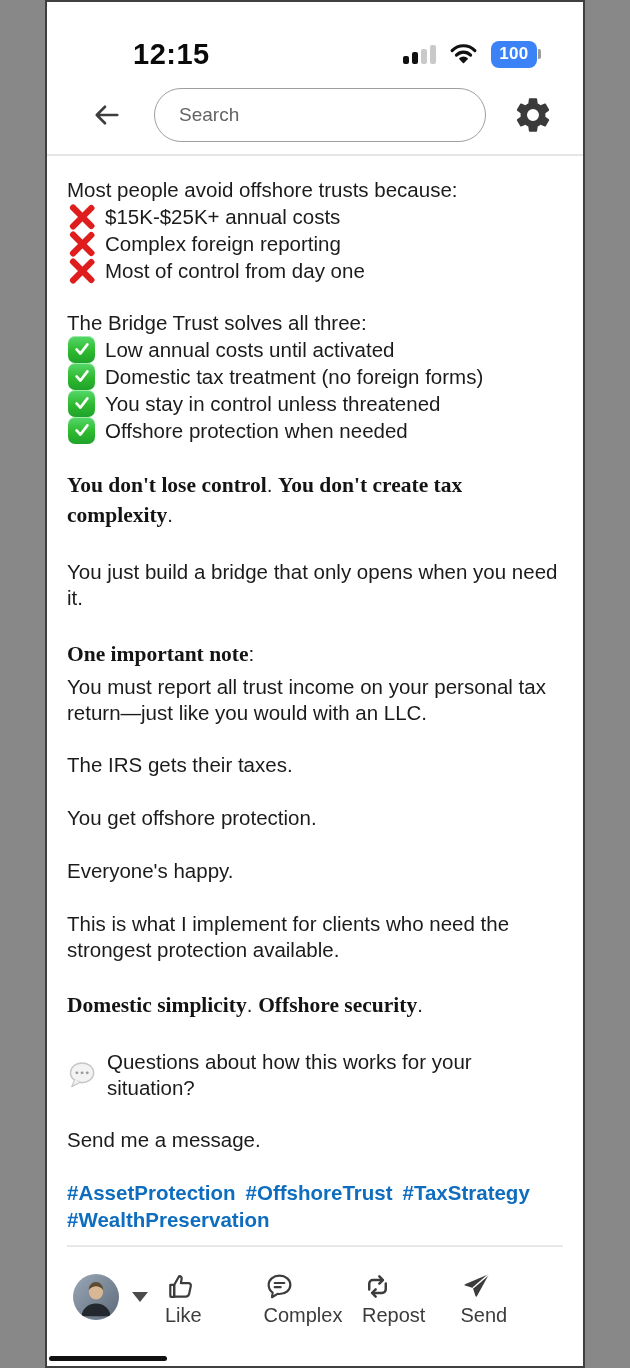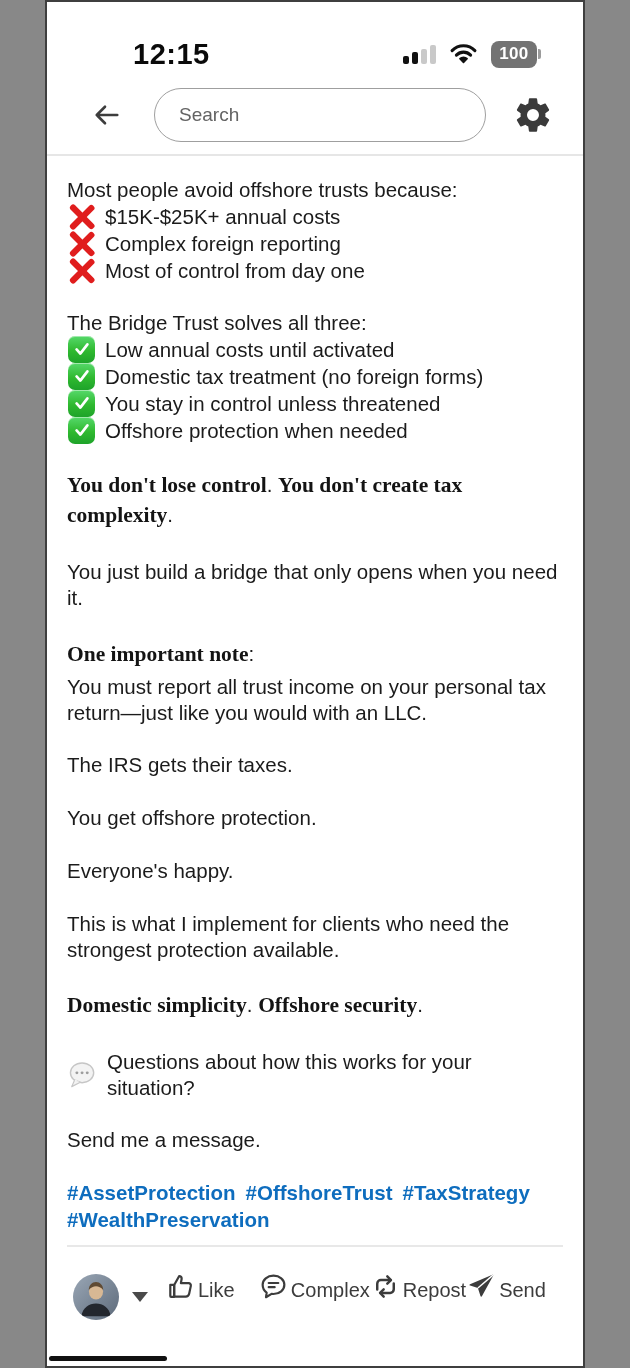--- a/index.html
+++ b/index.html
@@ -17,21 +17,21 @@
   .time { font-size:29px; font-weight:700; letter-spacing:.5px; color:#0a0a0a; }
   .status-icons { display:flex; align-items:center; gap:13px; }
   .signal { display:flex; align-items:flex-end; gap:3px; height:19px; }
   .signal .bar { width:6px; border-radius:2px; background:#c9c9c9; }
   .signal .bar:nth-child(1){ height:8px;  background:#111; }
   .signal .bar:nth-child(2){ height:12px; background:#111; }
   .signal .bar:nth-child(3){ height:15px; }
   .signal .bar:nth-child(4){ height:19px; }
   .wifi svg { display:block; }
   .battery { display:flex; align-items:center; }
-  .battery .pill { min-width:46px; height:27px; background:#737373; border-radius:8px;
+  .battery .pill { min-width:46px; height:27px; background:#3b82f6; border-radius:8px;
     color:#fff; font-size:17px; font-weight:700; display:flex; align-items:center;
     justify-content:center; padding:0 4px; letter-spacing:.3px; }
   .battery .tip { width:3px; height:10px; background:#9b9b9b; border-radius:0 2px 2px 0; margin-left:1px; }
 
   
   .searchrow { display:flex; align-items:center; padding:10px 28px 0 36px; gap:25px; height:72px; }
   .back-btn { width:46px; height:40px; display:flex; align-items:center; justify-content:center; color:#3d3d3d; flex:none; cursor:pointer; }
   .search-pill { flex:1; height:54px; border:1.5px solid #9f9f9f; border-radius:27px;
     display:flex; align-items:center; padding:0 22px; background:#fff; }
   .search-pill input { border:none; outline:none; width:100%; font-size:19px;
@@ -60,21 +60,21 @@
   .post-divider { height:1.5px; background:#e8e8e8; margin-top:12px; }
 
   
   .engagement { display:flex; align-items:flex-start; padding:11px 24px 0 26px; height:92px; }
   .me { display:flex; align-items:center; width:92px; flex:none; padding-top:3px; cursor:pointer; }
   .avatar { width:46px; height:46px; border-radius:50%; overflow:hidden;
     background:linear-gradient(135deg,#9aa7b6,#5d6a7a); flex:none; }
   .caret { width:0; height:0; border-left:8px solid transparent; border-right:8px solid transparent;
     border-top:10px solid #4a4a4a; margin-left:13px; }
   .actions { flex:1; display:flex; }
-  .action-btn { flex:1; display:flex; flex-direction:row; align-items:flex-end; gap:2px;
+  .action-btn { flex:1; display:flex; flex-direction:column; align-items:flex-start; gap:2px;
     color:#3c3c3c; cursor:pointer; background:none; border:none; padding:0;
     font-family:"Liberation Sans", sans-serif; }
   .action-btn .lbl { font-size:20px; color:#3c3c3c; }
   .action-btn svg { display:block; }
 
   
   .bottomnav { position:relative; display:flex; padding-top:11px; margin-top:4px; }
   .nav-indicator { position:absolute; top:0; left:2px; width:118px; height:5px; background:#111; border-radius:3px; }
   .nav-item { flex:1; display:flex; flex-direction:column; align-items:center; gap:5px; cursor:pointer; }
   .nav-item .nlbl { font-size:18.5px; color:#6f6f6f; }

